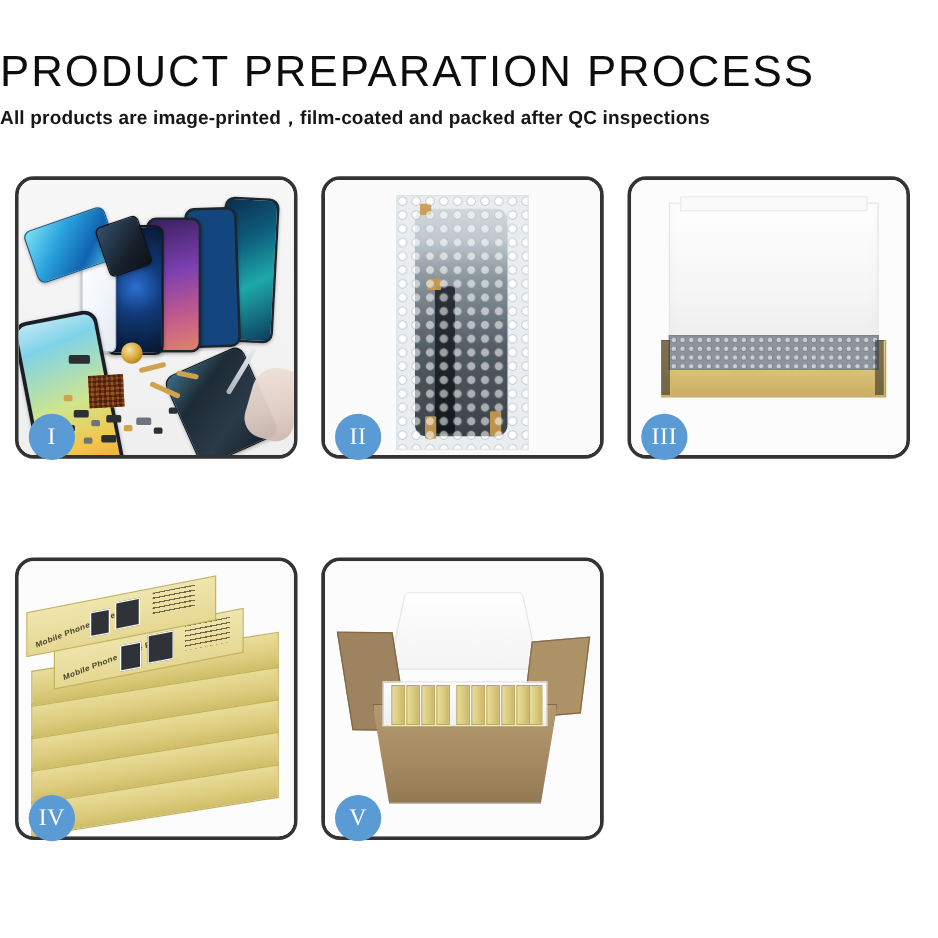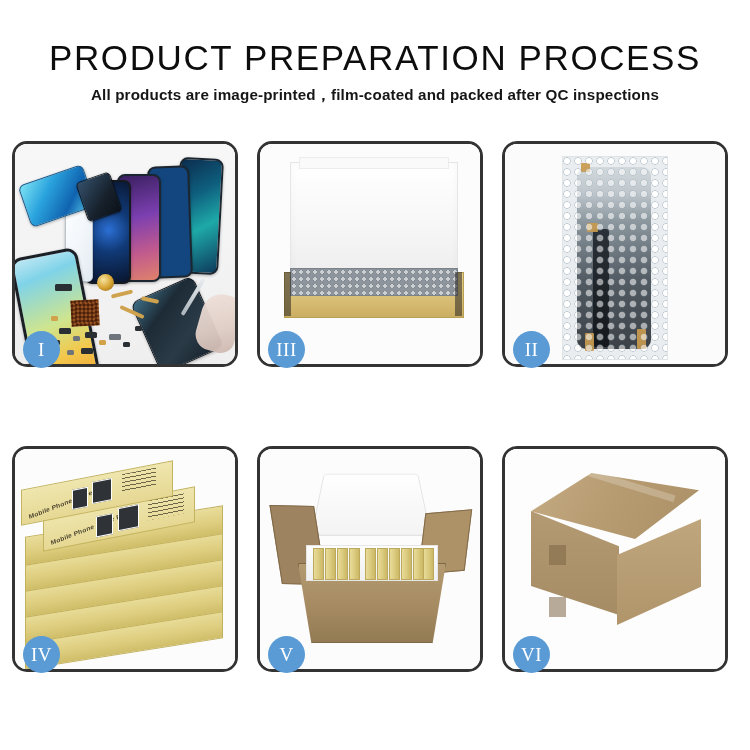--- a/index.html
+++ b/index.html
@@ -14,21 +14,20 @@
     overflow: hidden;
     position: relative;
   }
 
   
   .header {
     position: absolute;
     left: 0;
     top: 38px;
     width: 750px;
-    text-align: center;
   }
   .title {
     font-size: 35px;
     font-weight: 500;
     letter-spacing: 1.6px;
     color: #0d0d0d;
     line-height: 40px;
     white-space: nowrap;
   }
   .subtitle {
@@ -368,46 +367,46 @@
         <div class="prt sm gold" style="left:36px; top:172px;"></div>
         <div class="stylus"></div>
         <div class="hand"></div>
       </div>
     </div>
     <div class="badge">I</div>
   </div>
 
   <div class="panel">
     <div class="panel-inner">
-      <div class="scene p3">
-        <div class="foamlid"></div>
-        <div class="boxtray"></div>
-        <div class="trayinner"></div>
-        <div class="trayedgeL"></div>
-        <div class="trayedgeR"></div>
-      </div>
-    </div>
-    <div class="badge">III</div>
-  </div>
-
-  <div class="panel">
-    <div class="panel-inner">
       <div class="scene p2">
         <div class="bwbag">
           <div class="bwscreen"></div>
           <div class="bwcable"></div>
           <div class="bwtape" style="left:18px; top:6px; width:9px; height:9px;"></div>
           <div class="bwtape" style="left:24px; top:66px; width:11px; height:9px;"></div>
           <div class="bwtape" style="left:22px; top:176px; width:9px; height:18px;"></div>
           <div class="bwtape" style="left:74px; top:172px; width:9px; height:20px;"></div>
           <div class="bwoverlay"></div>
         </div>
       </div>
     </div>
     <div class="badge">II</div>
+  </div>
+
+  <div class="panel">
+    <div class="panel-inner">
+      <div class="scene p3">
+        <div class="foamlid"></div>
+        <div class="boxtray"></div>
+        <div class="trayinner"></div>
+        <div class="trayedgeL"></div>
+        <div class="trayedgeR"></div>
+      </div>
+    </div>
+    <div class="badge">III</div>
   </div>
 
   <div class="panel">
     <div class="panel-inner">
       <div class="scene p4">
         <div class="stack">
           <div class="slayer" style="top:176px;"></div>
           <div class="slayer" style="top:150px;"></div>
           <div class="slayer" style="top:124px;"></div>
           <div class="slayer" style="top:98px;"></div>
@@ -449,27 +448,14 @@
           <div class="ybox" style="left:82px; top:2px;"></div>
           <div class="ybox" style="left:94px; top:2px;"></div>
           <div class="ybox" style="left:106px; top:2px;"></div>
           <div class="ybox" style="left:116px; top:2px;"></div>
         </div>
       </div>
     </div>
     <div class="badge">V</div>
   </div>
 
-  <div class="panel">
-    <div class="panel-inner">
-      <div class="scene p6">
-        <div class="ctop"></div>
-        <div class="cseam"></div>
-        <div class="cfrontL"></div>
-        <div class="cfrontR"></div>
-        <div class="ctape" style="left:44px; top:96px;"></div>
-        <div class="ctape" style="left:44px; top:148px;"></div>
-      </div>
-    </div>
-    <div class="badge">VI</div>
-  </div>
 
 </div>
 
 </body></html>

